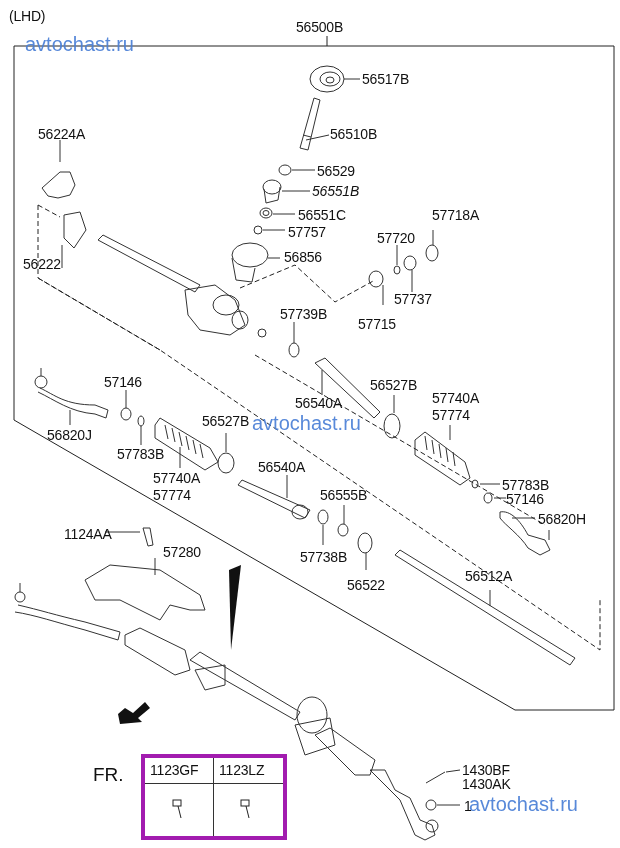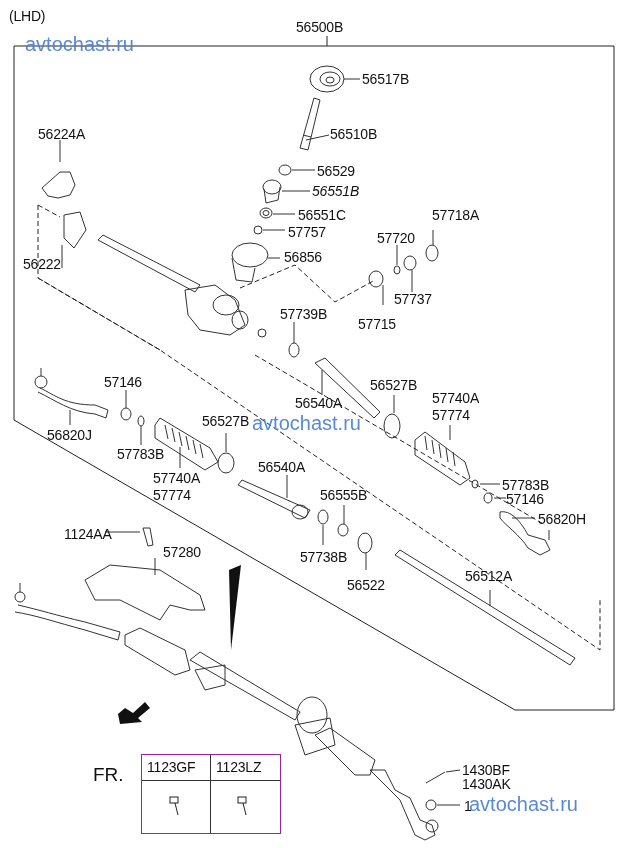--- a/index.html
+++ b/index.html
@@ -1,21 +1,21 @@
 <!DOCTYPE html>
 <html><head>
 <meta charset="utf-8">
 <style>
   html,body{margin:0;padding:0;background:#fff;}
   body{width:620px;height:848px;position:relative;overflow:hidden;font-family:"Liberation Sans",sans-serif;color:#111;}
   svg{position:absolute;left:0;top:0;}
   .lbl{position:absolute;font-size:14px;line-height:15px;white-space:nowrap;color:#111;letter-spacing:-0.2px;}
   .wm{position:absolute;font-size:20px;line-height:22px;color:#4a7fd6;white-space:nowrap;opacity:0.92;}
   .fr{position:absolute;font-size:19px;font-weight:normal;}
-  .box{position:absolute;border:1px solid #a21caf;}
+  .box{position:absolute;border:4px solid #a21caf;}
 </style>
 </head>
 <body>
 
 <svg width="620" height="848" viewBox="0 0 620 848">
   <g fill="none" stroke="#222" stroke-width="1">
 
     <polyline points="14,46 614,46 614,710 515,710 14,420 14,46"></polyline>
     <line x1="327" y1="36" x2="327" y2="46"></line>
 

